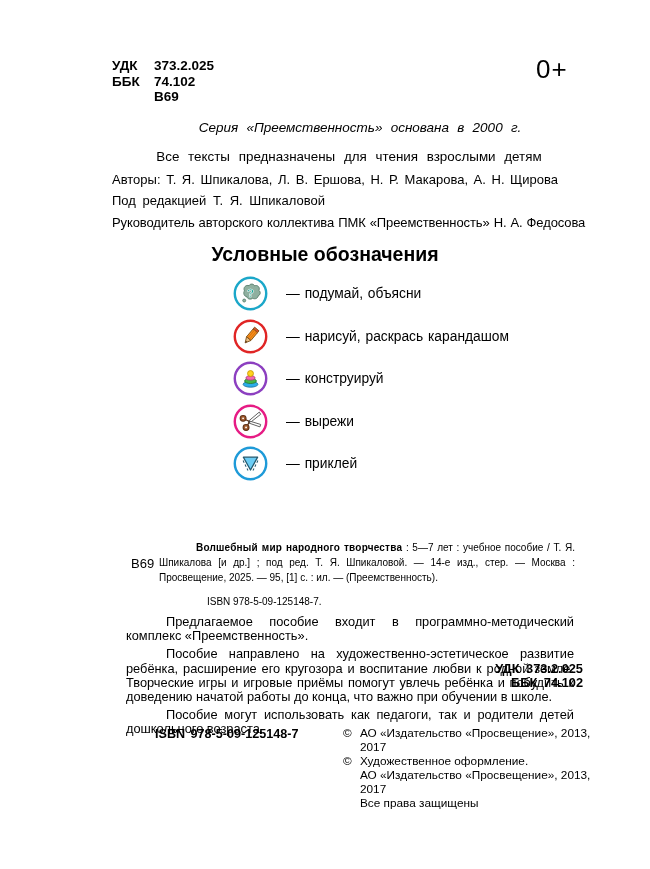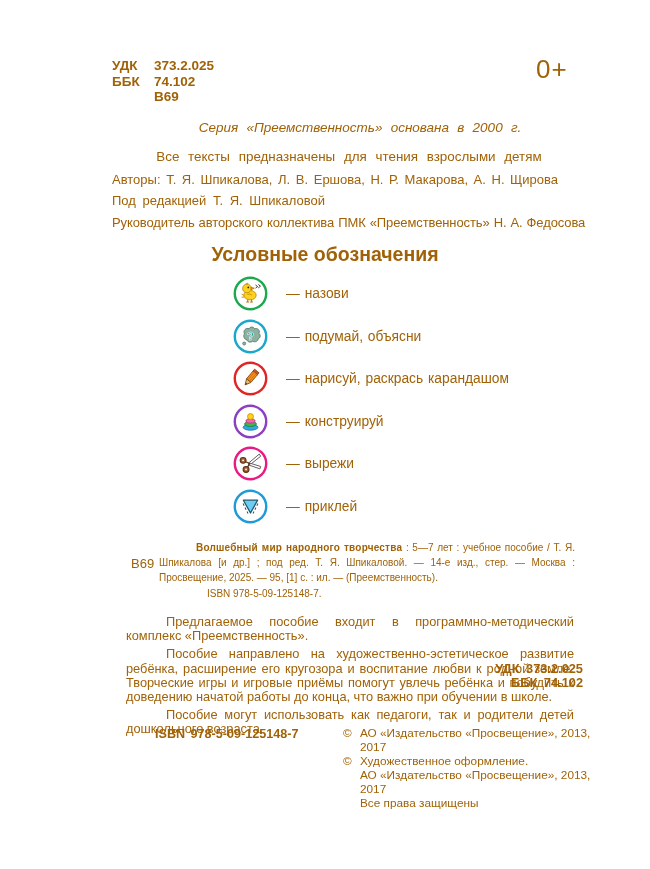--- a/index.html
+++ b/index.html
@@ -1,17 +1,17 @@
 <!DOCTYPE html>
 <html><head>
 <meta charset="utf-8">
 <style>
   html,body{margin:0;padding:0;background:#fff;}
   .page{position:relative;width:596px;height:869px;background:#ffffff;
-        font-family:"Liberation Sans",sans-serif;color:#a16207;overflow:hidden;}
+        font-family:"Liberation Sans",sans-serif;color:#000000;overflow:hidden;}
   .abs{position:absolute;}
   
   .top-codes{left:112px;top:58px;font-size:13.5px;line-height:15.5px;font-weight:bold;}
   .code-row{display:flex;}
   .code-row .lab{width:42px;}
   .code-b69{padding-left:42px;}
   .age{left:536px;top:54px;font-size:26px;font-weight:500;letter-spacing:1px;}
   
   .center-line{left:0;width:650px;text-align:center;}
   .series{top:120px;font-style:italic;font-size:13.5px;word-spacing:4.5px;padding-left:35px;}
@@ -25,21 +25,21 @@
   .legend{left:232px;top:275px;}
   .legend-row{display:flex;align-items:center;height:37px;margin-bottom:5.6px;}
   .legend-icon{width:37px;height:37px;flex:0 0 37px;}
   .legend-label{margin-left:17px;font-size:13.8px;word-spacing:1px;white-space:nowrap;}
   
   .imprint-code{left:131px;top:556px;font-size:13px;}
   .imprint{left:159px;top:540px;width:416px;font-size:10px;line-height:15.2px;text-align:justify;}
   .imprint p{margin:0;}
   .imprint .bib{text-indent:37px;}
   .imprint .bib b{letter-spacing:.2px;}
-  .imprint .isbn-line{text-indent:48px;text-align:left;}
+  .imprint .isbn-line{text-indent:48px;text-align:left;margin-top:8px;}
   .annotation{left:122px;top:611px;width:456px;font-size:12.8px;line-height:14.2px;text-align:justify;}
   .annotation p{margin:4px;text-indent:40px;}
   .udk-bottom{left:420px;top:662px;width:163px;text-align:right;font-weight:bold;
               font-size:12.8px;line-height:14px;word-spacing:3px;}
   
   .footer-isbn{left:155px;top:727px;font-size:12.6px;font-weight:bold;word-spacing:2px;}
   .copyright{left:343px;top:726px;font-size:11.8px;line-height:14px;width:250px;}
   .c-row{display:flex;}
   .c-sign{width:17px;flex:0 0 17px;}
 </style>
@@ -68,35 +68,20 @@
   <div class="abs credits">
     <div class="ws2">Авторы: Т. Я. Шпикалова, Л. В. Ершова, Н. Р. Макарова, А. Н. Щирова</div>
     <div class="ws3">Под редакцией Т. Я. Шпикаловой</div>
     <div class="ws0">Руководитель авторского коллектива ПМК «Преемственность» Н. А. Федосова</div>
   </div>
 
   <div class="abs center-line legend-title">Условные обозначения</div>
 
   <div class="abs legend">
 
-    <div class="legend-row">
-      <svg class="legend-icon" viewBox="0 0 40 40">
-        <circle cx="20" cy="20" r="17" fill="#fff" stroke="#1ea84d" stroke-width="2.6"></circle>
-        <path d="M13 22 l-2.6 -1.2 M13.2 23.8 l-2.8 .2" stroke="#b98a00" stroke-width="1" fill="none"></path>
-        <ellipse cx="19.5" cy="21.8" rx="6.6" ry="5.1" fill="#fdd21f" stroke="#b98a00" stroke-width="0.9"></ellipse>
-        <circle cx="16.2" cy="14.6" r="4.7" fill="#fdd21f" stroke="#b98a00" stroke-width="0.9"></circle>
-        <path d="M15 10.2 l.6 -1.6 M16.8 10.1 l.2 -1.7" stroke="#b98a00" stroke-width="0.9" fill="none"></path>
-        <path d="M20.5 13.2 l3.6 1 -3.4 1.7 z" fill="#f7941d" stroke="#a96207" stroke-width="0.7"></path>
-        <circle cx="17.6" cy="13.4" r="0.95" fill="#222"></circle>
-        <path d="M16.6 21 q3 -1.2 5 .8" stroke="#c79400" stroke-width="1" fill="none"></path>
-        <path d="M17 26.6 v2.6 m-1.6 0 h3 M21.2 26.6 v2.6 m-1.6 0 h3" stroke="#b06a00" stroke-width="1" fill="none"></path>
-        <path d="M25.4 10.8 l2.4 1.7 -2.4 1.7 M28.4 10.2 l2.4 1.9 -2.4 1.9" stroke="#222" stroke-width="0.9" fill="none"></path>
-      </svg>
-      <span class="legend-label">— назови</span>
-    </div>
 
     <div class="legend-row">
       <svg class="legend-icon" viewBox="0 0 40 40">
         <circle cx="20" cy="20" r="17" fill="#fff" stroke="#1ba7c9" stroke-width="2.6"></circle>
         <path d="M13.5 17.2c-1.9-3.9 1.9-7 4.9-5.6 1-2.4 5-2.4 6 .1 3-1.4 6.4 1.6 4.7 5 2.2 1.5 1.7 4.9-.8 5.7-.2 3-3.7 4.1-5.9 2.7-2.2 1.8-5.7 1-6.3-1.6-3-.3-4.3-4.1-2.6-6.3z" fill="#8fb0a0" stroke="#577d6b" stroke-width="1"></path>
         <circle cx="13.2" cy="27.6" r="1.6" fill="#8fb0a0" stroke="#577d6b" stroke-width="0.9"></circle>
         <text x="20" y="24" text-anchor="middle" font-size="12.5" font-weight="bold" font-family="Liberation Sans, sans-serif" fill="#0fa394" stroke="#ffffff" stroke-width="0.55">?</text>
       </svg>
       <span class="legend-label">— подумай, объясни</span>
     </div>

